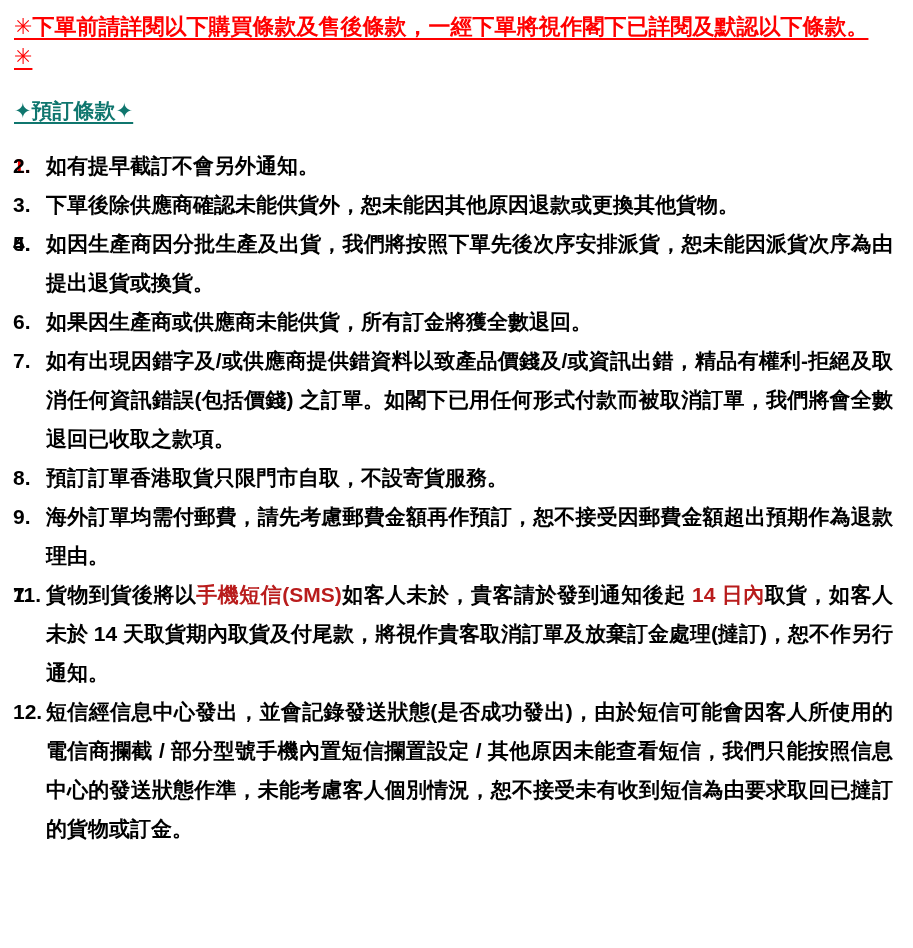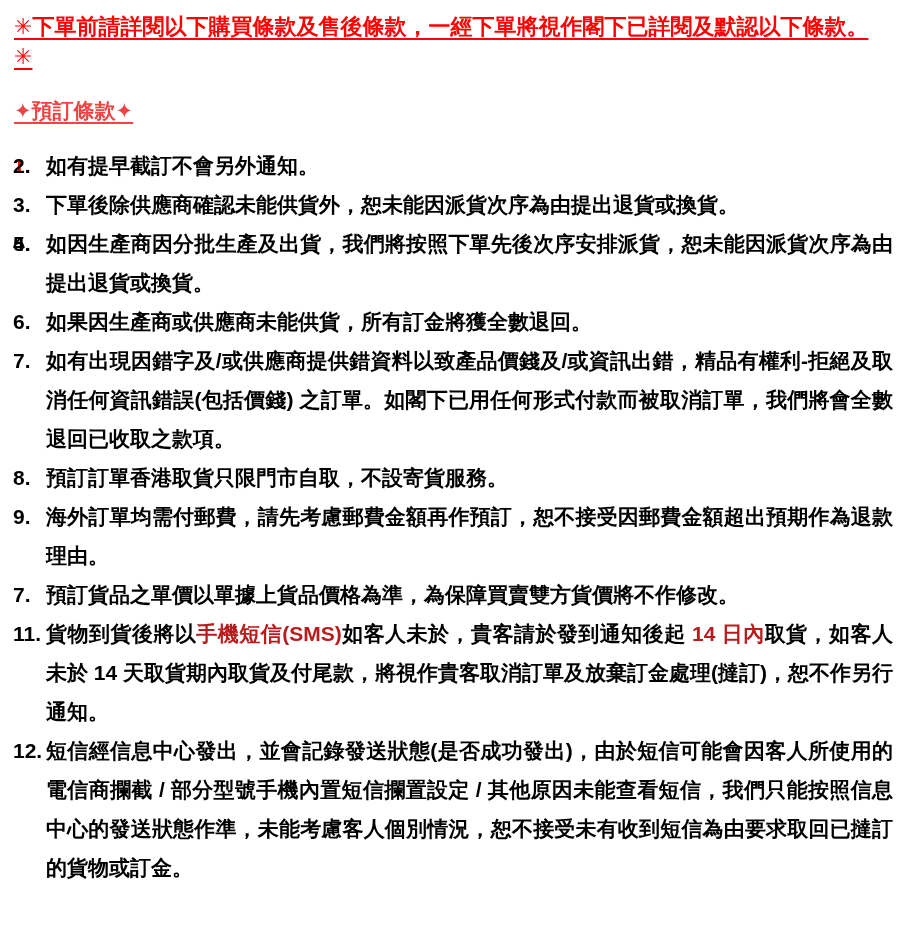--- a/index.html
+++ b/index.html
@@ -22,21 +22,21 @@
     font-size: 22px;
     line-height: 30px;
     color: #ff0000;
     text-decoration: underline;
     text-underline-offset: 4px;
     text-decoration-thickness: 2px;
   }
   .heading {
     margin: 25px 0 0 14px;
     font-size: 21px;
-    color: #ef4444;
+    color: #0f766e;
     text-decoration: underline;
     text-underline-offset: 4px;
     text-decoration-thickness: 2px;
   }
   ol.terms {
     list-style: none;
     margin: 21px 0 0 0;
     padding: 0;
   }
   ol.terms li {
@@ -76,21 +76,21 @@
       <span class="num">1.</span>
     </li>
 
     <li>
       <span class="num">2.</span>
       <span>如有提早截訂不會另外通知。</span>
     </li>
 
     <li>
       <span class="num">3.</span>
-      <span>下單後除供應商確認未能供貨外，恕未能因派貨次序為由提出退貨或換貨。</span>
+      <span>下單後除供應商確認未能供貨外，恕未能因其他原因退款或更換其他貨物。</span>
     </li>
 
     <li>
       <span class="num">4.</span>
     </li>
 
     <li>
       <span class="num">5.</span>
       <span>如因生產商因分批生產及出貨，我們將按照下單先後次序安排派貨，恕未能因派貨次序為由提出退貨或換貨。</span>
     </li>
@@ -110,21 +110,20 @@
       <span>預訂訂單香港取貨只限門市自取，不設寄貨服務。</span>
     </li>
 
     <li>
       <span class="num">9.</span>
       <span>海外訂單均需付郵費，請先考慮郵費金額再作預訂，恕不接受因郵費金額超出預期作為退款理由。</span>
     </li>
 
     <li>
       <span class="num">7.</span>
-      <span>預訂貨品之單價以單據上貨品價格為準，為保障買賣雙方貨價將不作修改。</span>
     </li>
 
     <li>
       <span class="num">11.</span>
       <span>貨物到貨後將以</span><span class="red-link">手機短信(SMS)</span><span>如客人未於，貴客請於發到通知後起 </span><span class="red-link">14 日內</span><span>取貨，如客人未於 14 天取貨期內取貨及付尾款，將視作貴客取消訂單及放棄訂金處理(撻訂)，恕不作另行通知。</span>
     </li>
 
     <li>
       <span class="num">12.</span>
       <span>短信經信息中心發出，並會記錄發送狀態(是否成功發出)，由於短信可能會因客人所使用的電信商攔截 / 部分型號手機內置短信攔置設定 / 其他原因未能查看短信，我們只能按照信息中心的發送狀態作準，未能考慮客人個別情況，恕不接受未有收到短信為由要求取回已撻訂的貨物或訂金。</span>

